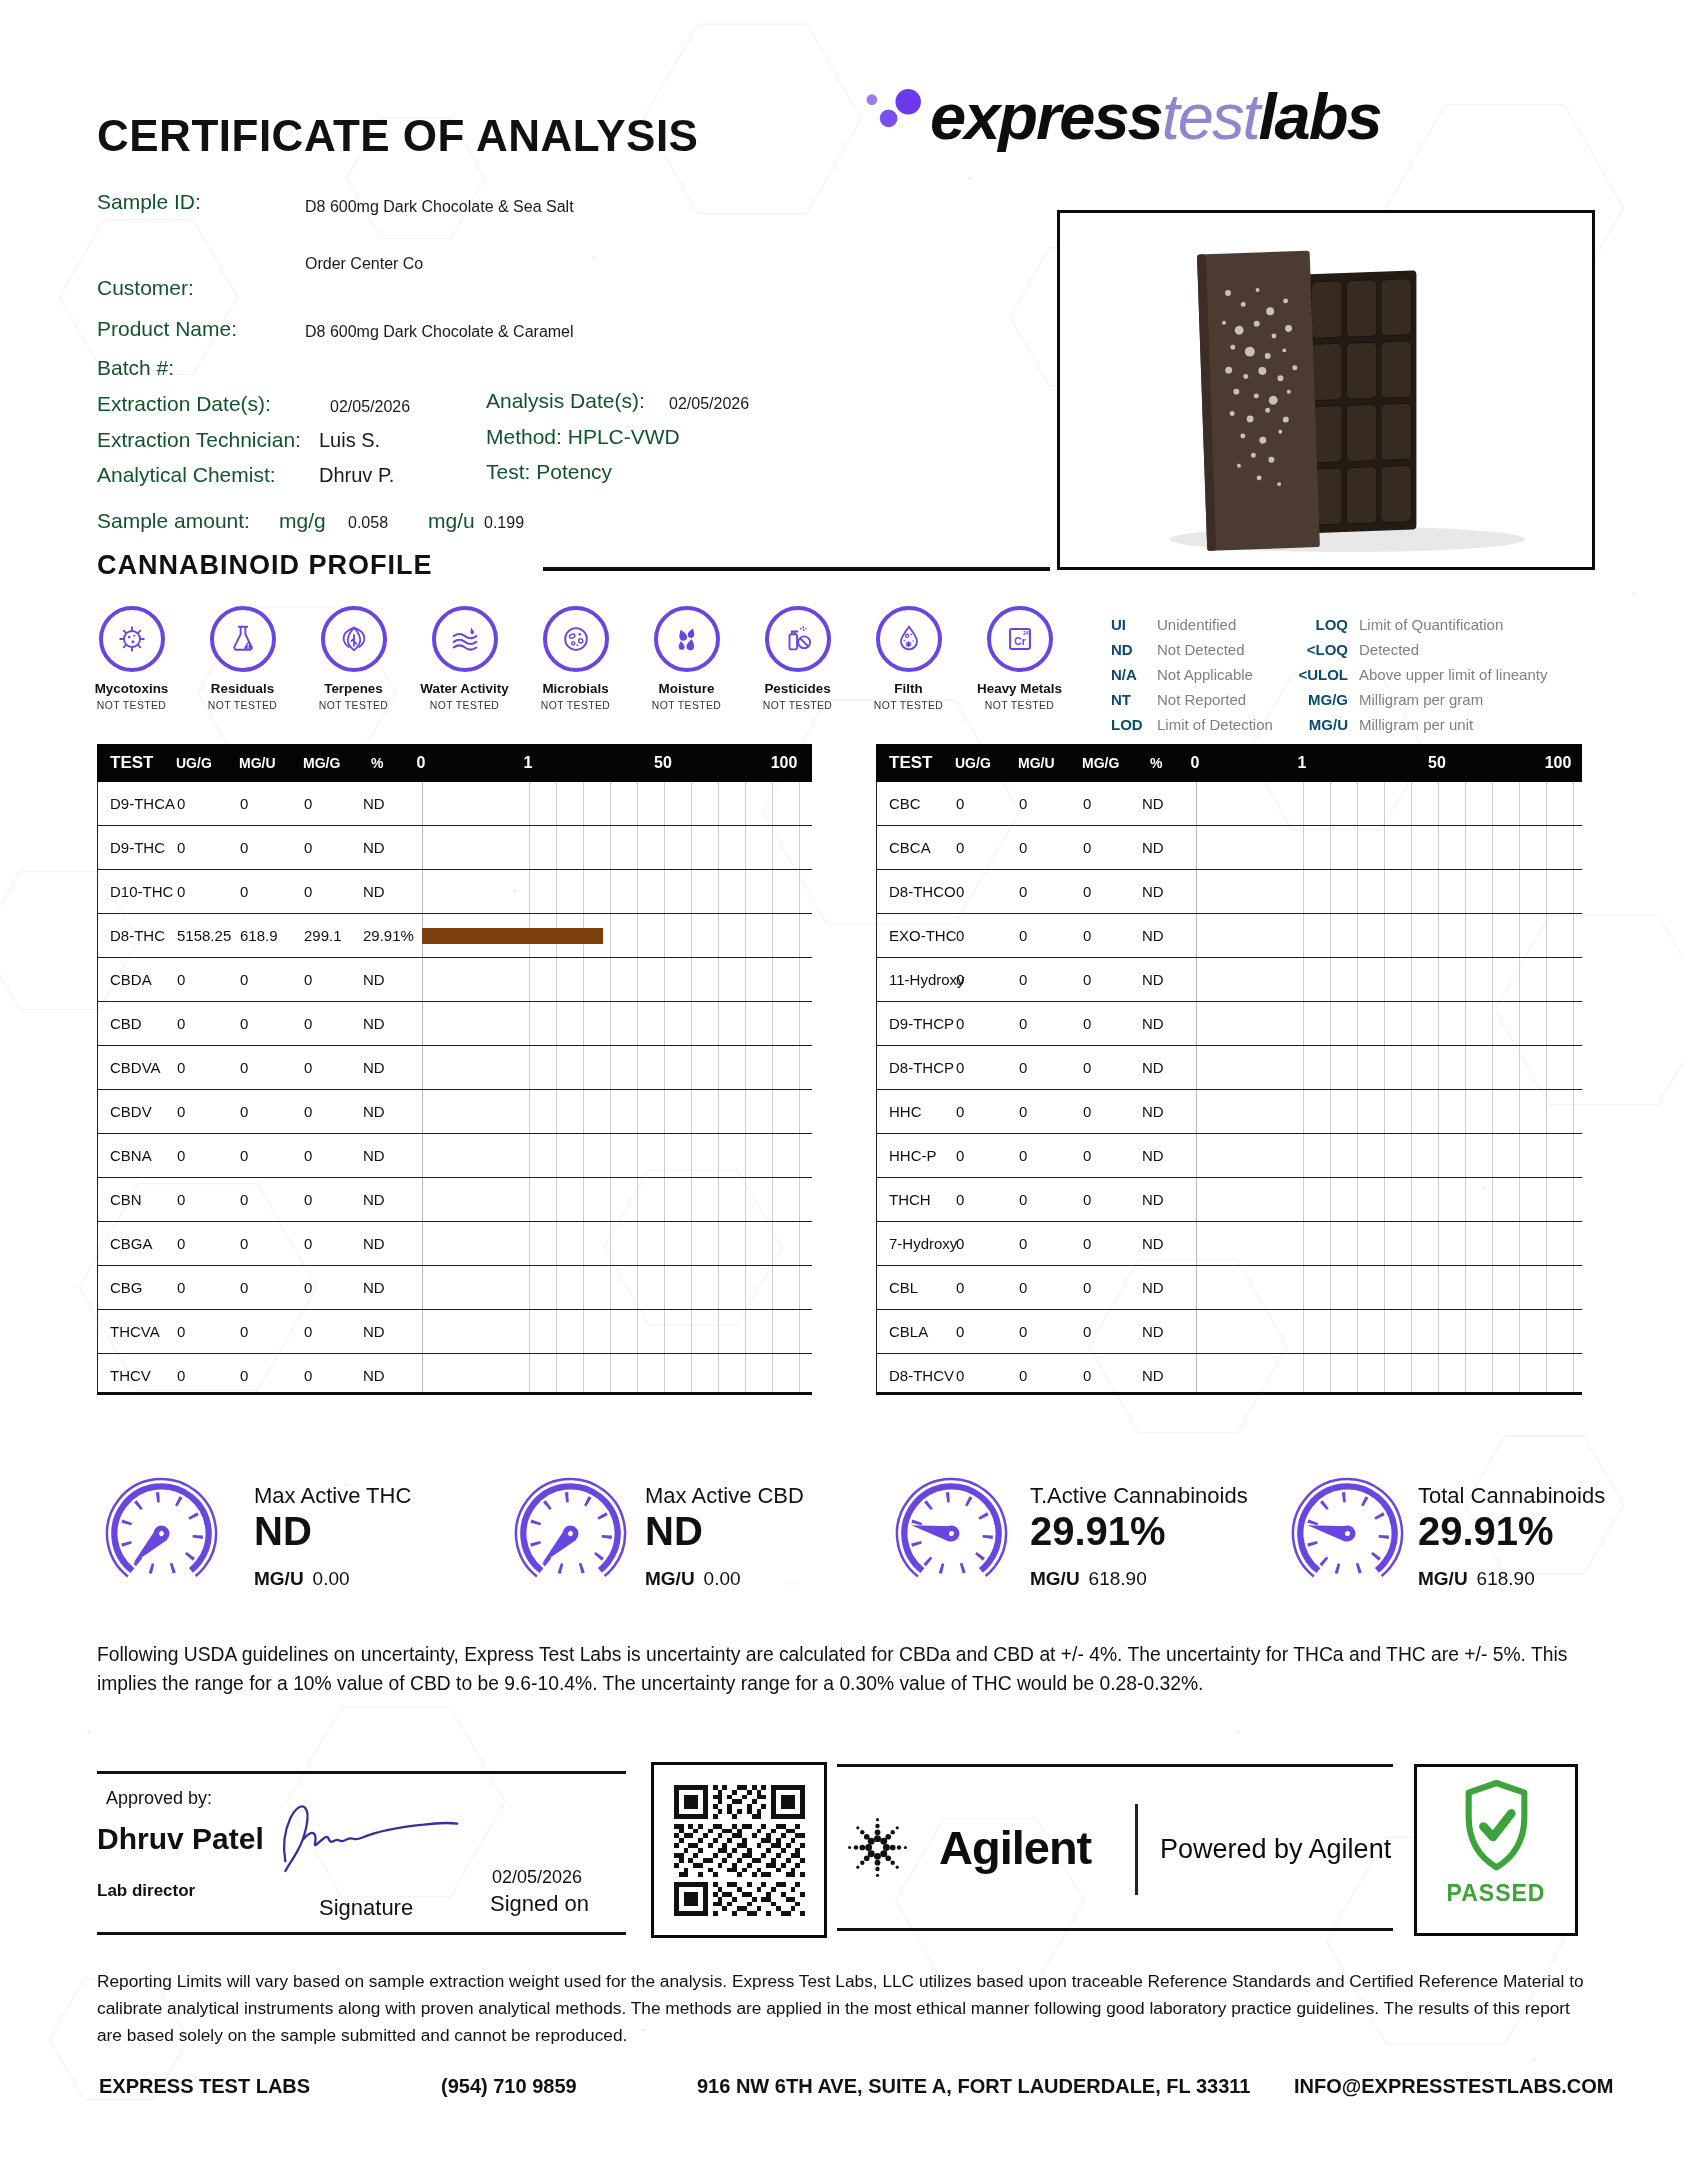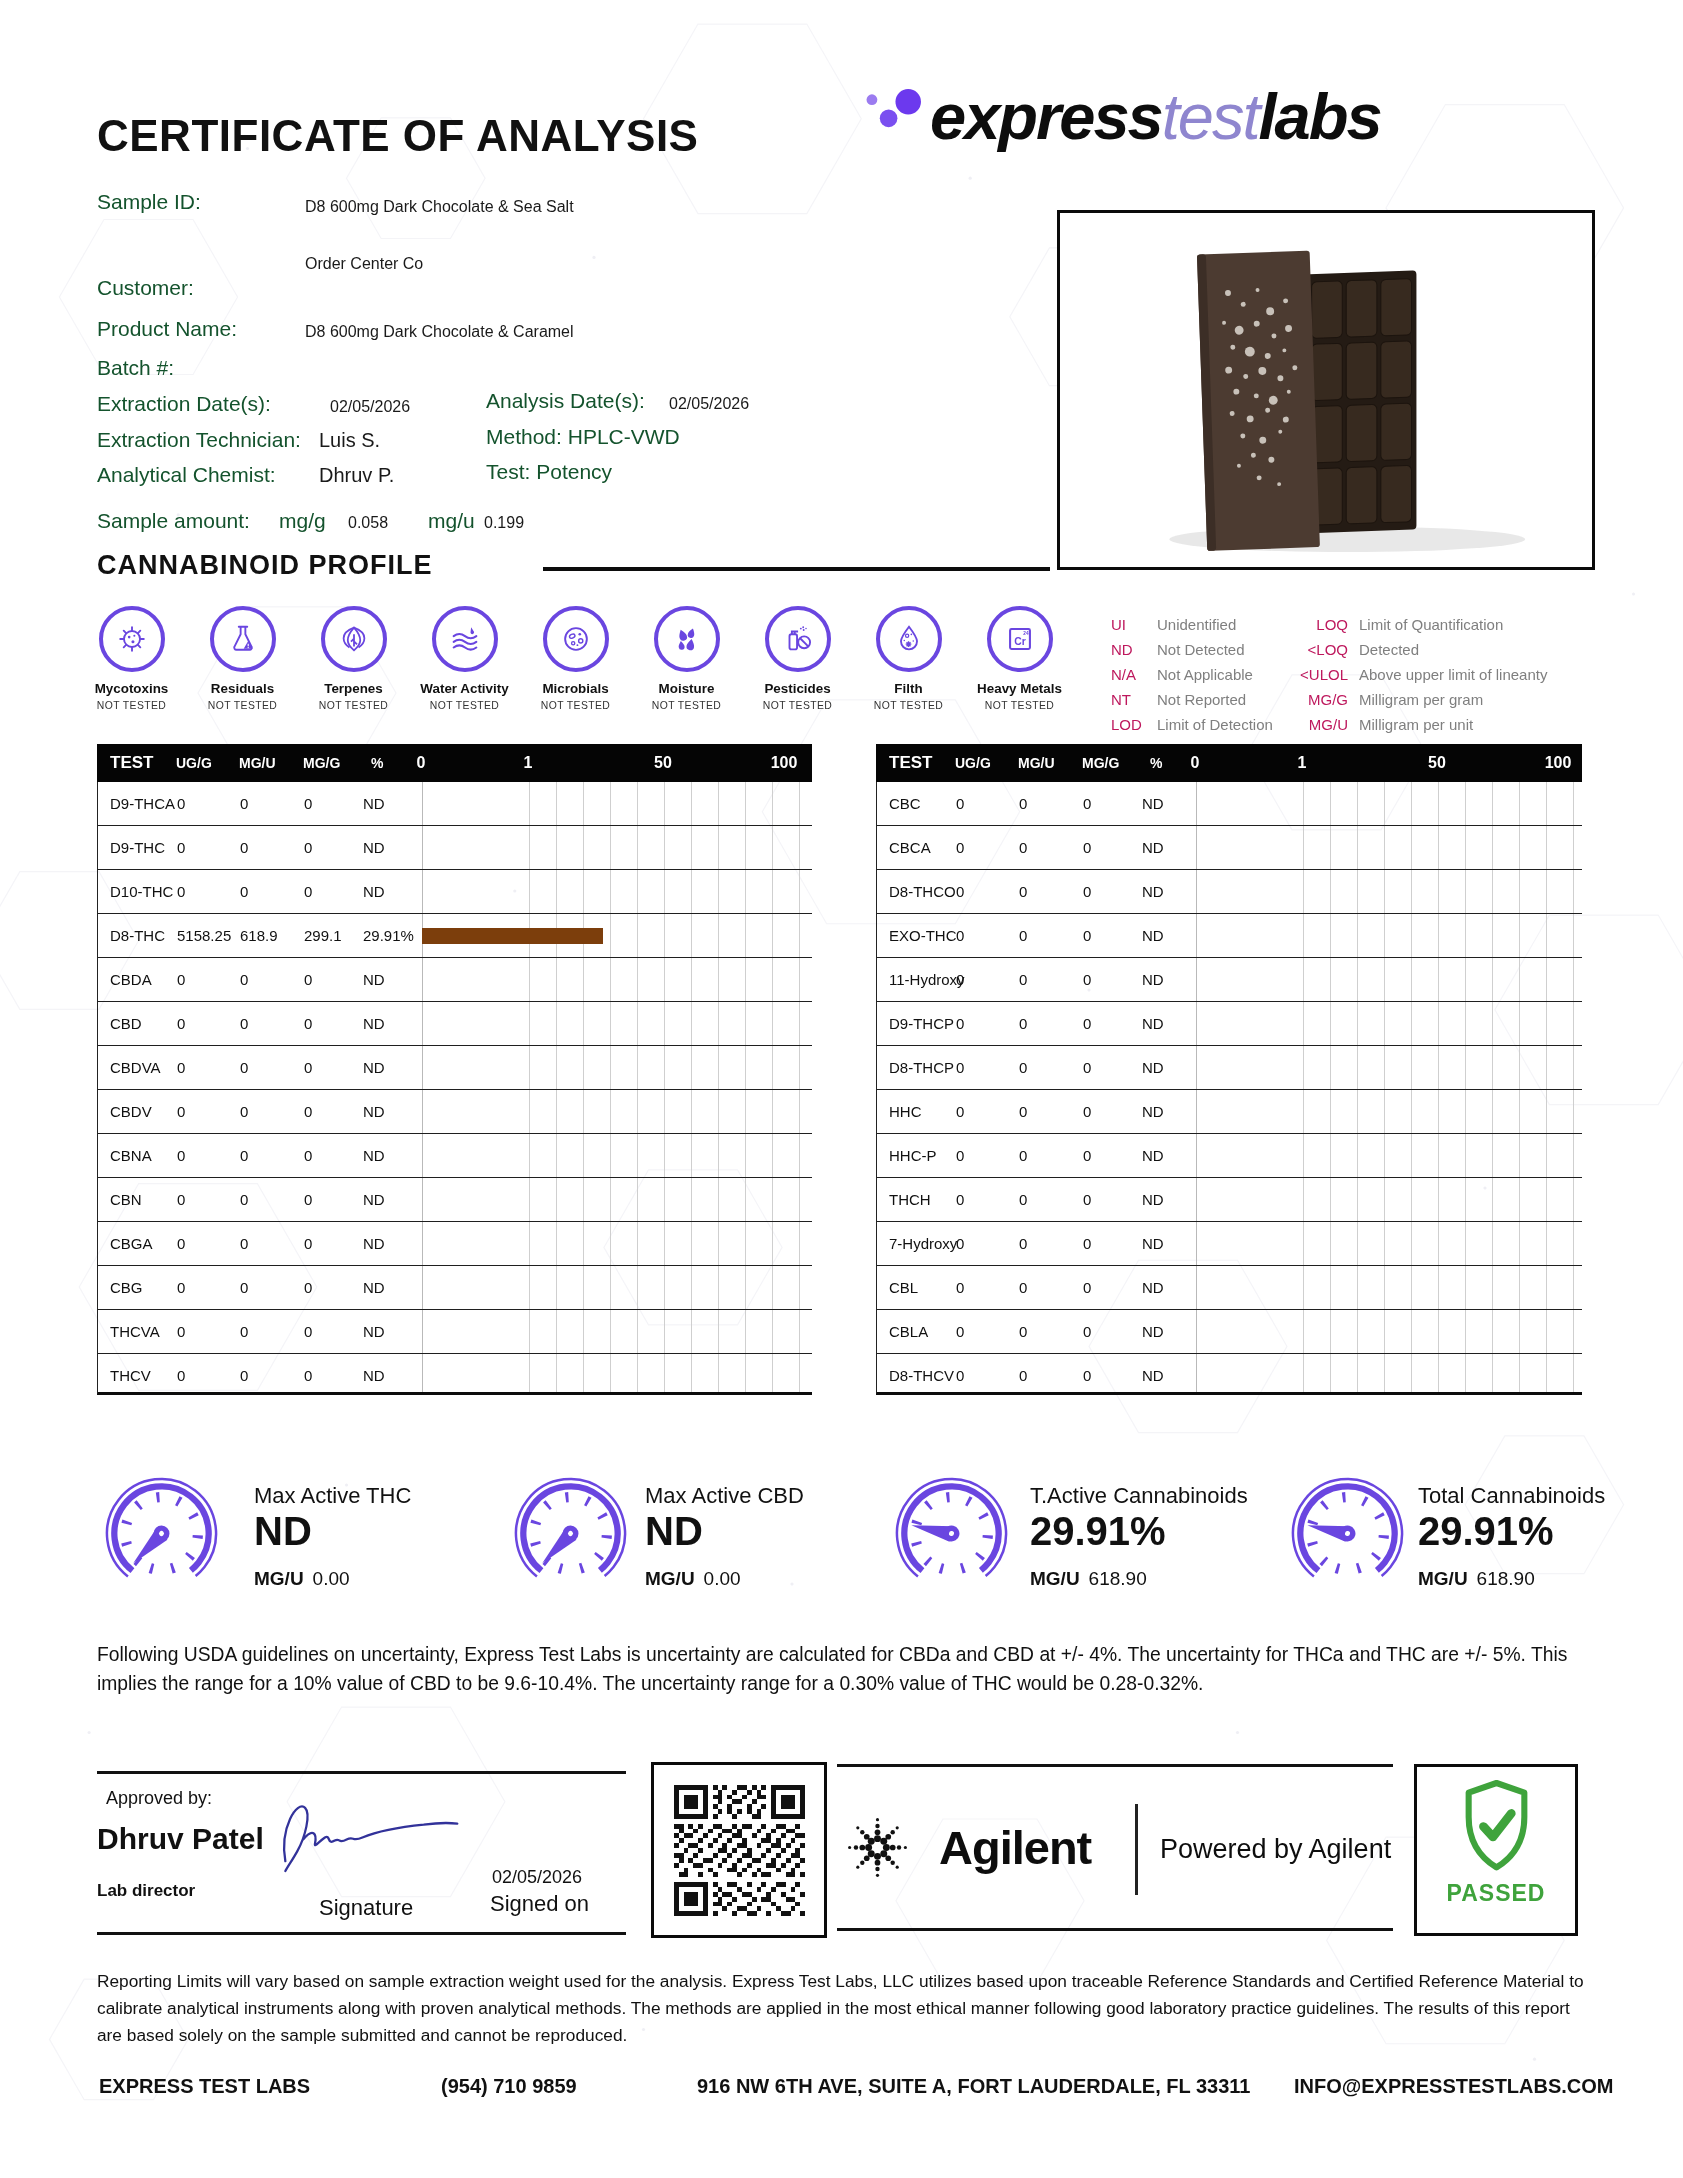--- a/index.html
+++ b/index.html
@@ -23,21 +23,21 @@
   
   .badges{position:absolute;left:76px;top:606px;display:flex;}
   .badge{width:111px;text-align:center;}
   .bcircle{width:58px;height:58px;border:4.5px solid #6a46e0;border-radius:50%;margin:0 auto;
            display:flex;align-items:center;justify-content:center;background:#fff;}
   .bname{font-size:13.4px;font-weight:700;margin-top:9px;}
   .bstatus{font-size:10.4px;margin-top:4px;color:#333;letter-spacing:0.4px;}
   
   .legend-col{position:absolute;top:612px;}
   .lrow{height:25px;font-size:15px;display:flex;align-items:center;}
-  .lterm{font-weight:400;color:#be185d;}
+  .lterm{font-weight:700;color:#0c4a6e;}
   .ldesc{color:#7f7f7f;}
   .lc1{left:1111px;} .lc1 .lterm{width:46px;}
   .lc2{left:1269px;} .lc2 .lterm{width:79px;text-align:right;margin-right:11px;}
   
   .ctable{position:absolute;top:744px;height:653px;}
   #table-left{left:97px;width:715px;}
   #table-right{left:876px;width:706px;}
   .thead{position:absolute;top:0;left:0;right:0;height:38px;background:#050505;color:#fff;}
   .thead span{position:absolute;line-height:38px;}
   .h-test{left:13px;font-size:17px;font-weight:700;}

